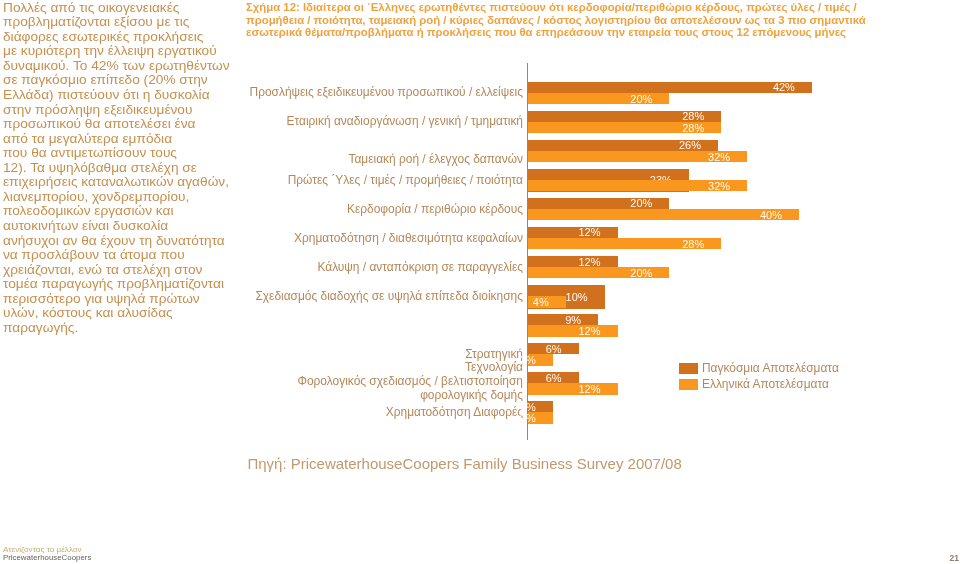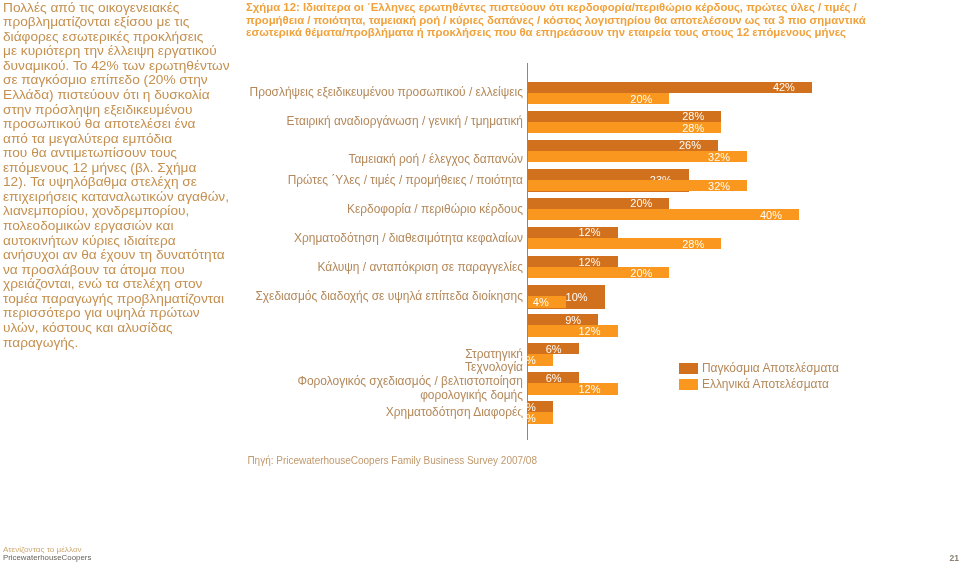--- a/index.html
+++ b/index.html
@@ -25,21 +25,21 @@
   .bar.g{background:#d1701d;}
   .bar.h{background:#f9971e;}
   .bar span{position:absolute;right:17px;top:50%;transform:translateY(-42%);
      font-size:11px;color:#fffdf7;line-height:11.3px;white-space:nowrap;}
   #legend{position:absolute;left:678.6px;top:362.6px;}
   .lg-row{display:flex;align-items:flex-end;margin-bottom:4.8px;height:11.3px;}
   .lg-sw{width:19.2px;height:11.3px;margin-right:4.2px;flex:none;}
   .lg-tx{font-size:11.95px;color:#b4885a;white-space:nowrap;line-height:11.3px;}
 
   
-  #source{position:absolute;left:247.4px;top:455.4px;font-size:10px;color:#c1996c;}
+  #source{position:absolute;left:247.4px;top:455.4px;font-size:15px;color:#c1996c;}
 
   
   #footer{position:absolute;left:2.9px;top:545.9px;}
   #footer .l1{font-size:8.1px;color:#caa76f;line-height:8.4px;letter-spacing:0.02px;}
   #footer .l2{font-size:7.85px;color:#66625a;line-height:8.4px;letter-spacing:0.02px;}
   #pageno{position:absolute;left:949.6px;top:553.6px;font-size:8.5px;color:#8a8073;font-weight:bold;line-height:9px;}
 </style>
 </head>
 <body>
 
@@ -50,26 +50,25 @@
       <div>προβληματίζονται εξίσου με τις</div>
       <div>διάφορες εσωτερικές προκλήσεις</div>
       <div>με κυριότερη την έλλειψη εργατικού</div>
       <div>δυναμικού. Το 42% των ερωτηθέντων</div>
       <div>σε παγκόσμιο επίπεδο (20% στην</div>
       <div>Ελλάδα) πιστεύουν ότι η δυσκολία</div>
       <div>στην πρόσληψη εξειδικευμένου</div>
       <div>προσωπικού θα αποτελέσει ένα</div>
       <div>από τα μεγαλύτερα εμπόδια</div>
       <div>που θα αντιμετωπίσουν τους</div>
-      <div>επόμενους 12 μήνες (βλ. Σχήμα</div>
       <div>12). Τα υψηλόβαθμα στελέχη σε</div>
       <div>επιχειρήσεις καταναλωτικών αγαθών,</div>
       <div>λιανεμπορίου, χονδρεμπορίου,</div>
       <div>πολεοδομικών εργασιών και</div>
-      <div>αυτοκινήτων κύριες ιδιαίτερα</div>
+      <div>αυτοκινήτων είναι δυσκολία</div>
       <div>ανήσυχοι αν θα έχουν τη δυνατότητα</div>
       <div>να προσλάβουν τα άτομα που</div>
       <div>χρειάζονται, ενώ τα στελέχη στον</div>
       <div>τομέα παραγωγής προβληματίζονται</div>
       <div>περισσότερο για υψηλά πρώτων</div>
       <div>υλών, κόστους και αλυσίδας</div>
       <div>παραγωγής.</div>
     </div>
 
   <div id="fig-title">

